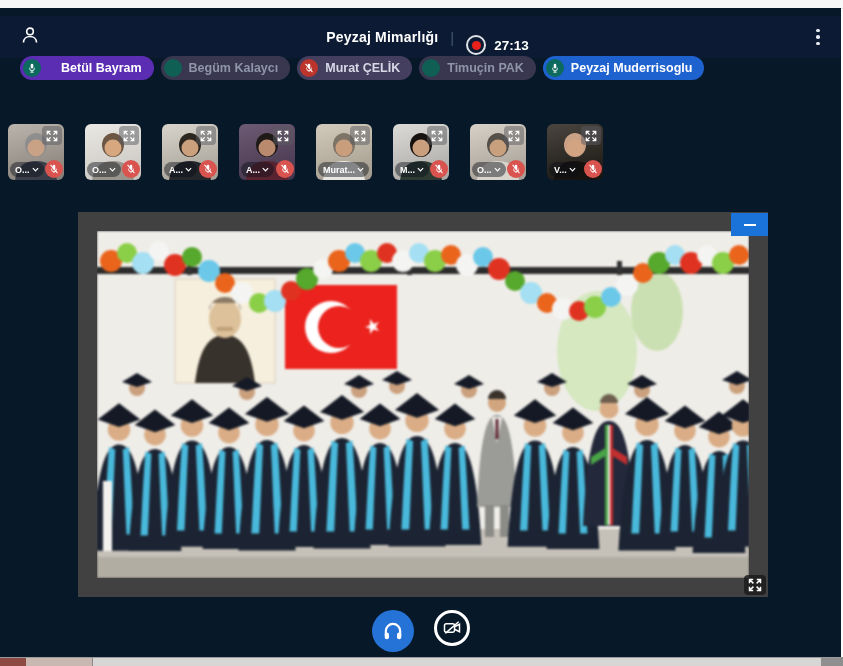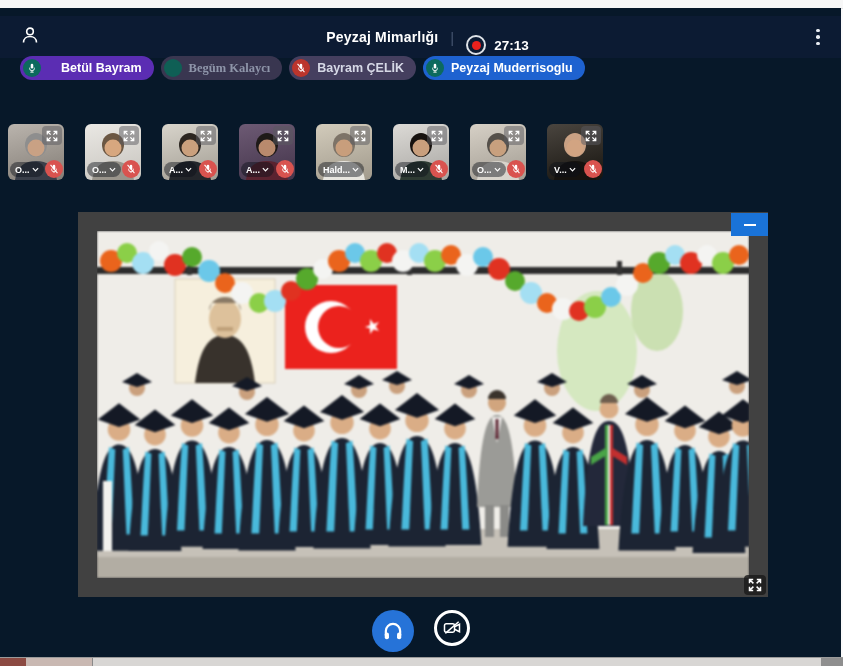--- a/index.html
+++ b/index.html
@@ -88,37 +88,43 @@
       <svg width="12" height="12" viewBox="0 0 16 16" fill="#fff" stroke="#fff">
         <rect x="6.3" y="2.2" width="3.4" height="6.4" rx="1.7" stroke="none"></rect>
         <path d="M4.8 7.6v.9a3.2 3.2 0 0 0 6.4 0v-.9" fill="none" stroke-width="1.2"></path>
         <line x1="8" y1="11.9" x2="8" y2="13.2" stroke-width="1.2"></line>
         <line x1="5.8" y1="13.6" x2="10.2" y2="13.6" stroke-width="1.2"></line>
       </svg>
     </span>
 
     <span class="pill-name">Betül Bayram</span>
   </div>
-        <div class="pill" style="background: var(--bg); color: var(--text_color); font-family: Liberation Serif, serif; --bg: #393650; --text_color: #8e95a9; --icon_bg: #0f5f55;">
+        <div class="pill" style="background: var(--bg); color: var(--text_color); --bg: #393650; --text_color: #8e95a9; --icon_bg: #0f5f55;">
 
     <span class="pill-ic" style="background:var(--icon_bg)"></span>
 
     <span class="pill-name">Begüm Kalaycı</span>
   </div>
         <div class="pill" style="background: var(--bg); color: var(--text_color); --bg: #453f5f; --text_color: #d6d8e6; --icon_bg: #bb352c;">
 
     <span class="pill-ic" style="background:var(--icon_bg)">
       <svg width="12" height="12" viewBox="0 0 16 16" fill="#fff" stroke="#fff">
         <rect x="6.3" y="2.2" width="3.4" height="6.4" rx="1.7" stroke="none"></rect>
         <path d="M4.8 7.6v.9a3.2 3.2 0 0 0 6.4 0v-.9" fill="none" stroke-width="1.2"></path>
         <line x1="8" y1="11.9" x2="8" y2="13.2" stroke-width="1.2"></line>
         <line x1="3.4" y1="2.6" x2="12.6" y2="13.4" stroke-width="1.4"></line>
       </svg>
     </span>
-    <span class="pill-name">Bayram ÇELİK</span>
+    <span class="pill-name">Murat ÇELİK</span>
+  </div>
+        <div class="pill" style="background: var(--bg); color: var(--text_color); --bg: #393650; --text_color: #8e95a9; --icon_bg: #0f5f55;">
+
+    <span class="pill-ic" style="background:var(--icon_bg)"></span>
+
+    <span class="pill-name">Timuçin PAK</span>
   </div>
         <div class="pill" style="background: var(--bg); color: var(--text_color); --bg: #1e62d0; --text_color: #ffffff; --icon_bg: #0c6a5e;">
     <span class="pill-ic" style="background:var(--icon_bg)">
       <svg width="12" height="12" viewBox="0 0 16 16" fill="#fff" stroke="#fff">
         <rect x="6.3" y="2.2" width="3.4" height="6.4" rx="1.7" stroke="none"></rect>
         <path d="M4.8 7.6v.9a3.2 3.2 0 0 0 6.4 0v-.9" fill="none" stroke-width="1.2"></path>
         <line x1="8" y1="11.9" x2="8" y2="13.2" stroke-width="1.2"></line>
         <line x1="5.8" y1="13.6" x2="10.2" y2="13.6" stroke-width="1.2"></line>
       </svg>
     </span>
@@ -252,21 +258,21 @@
     </svg>
     <button class="cam-expand" aria-label="expand">
       <svg width="12" height="12" viewBox="0 0 14 14" fill="none" stroke="#ffffff" stroke-width="1.5">
         <path d="M8.8 1.5h3.7v3.7M12.3 1.7L8.6 5.4"></path>
         <path d="M5.2 12.5H1.5V8.8M1.7 12.3l3.7-3.7"></path>
         <path d="M1.5 5.2V1.5h3.7M1.7 1.7l3.7 3.7"></path>
         <path d="M12.5 8.8v3.7H8.8M12.3 12.3L8.6 8.6"></path>
       </svg>
     </button>
     <div class="cam-chip">
-      <span class="lbl">Hald...</span>
+      <span class="lbl">Murat...</span>
       <svg width="7" height="5" viewBox="0 0 8 5" fill="none" stroke="#fff" stroke-width="1.4">
               <polyline points="1,1 4,4 7,1"></polyline>
             </svg>
     </div>
 
   </div>
         <div class="cam" style="--bg1: #dcdad6; --bg2: #a8a6a2; --skin: #c99f7d; --hair: #17120f; --shirt: #2e3b33;">
     <svg class="person" width="56" height="56" viewBox="0 0 56 56">
       <ellipse cx="28" cy="21" rx="11" ry="12" style="fill:var(--hair)"></ellipse>
       <circle cx="28" cy="24" r="8.5" style="fill:var(--skin)"></circle>

